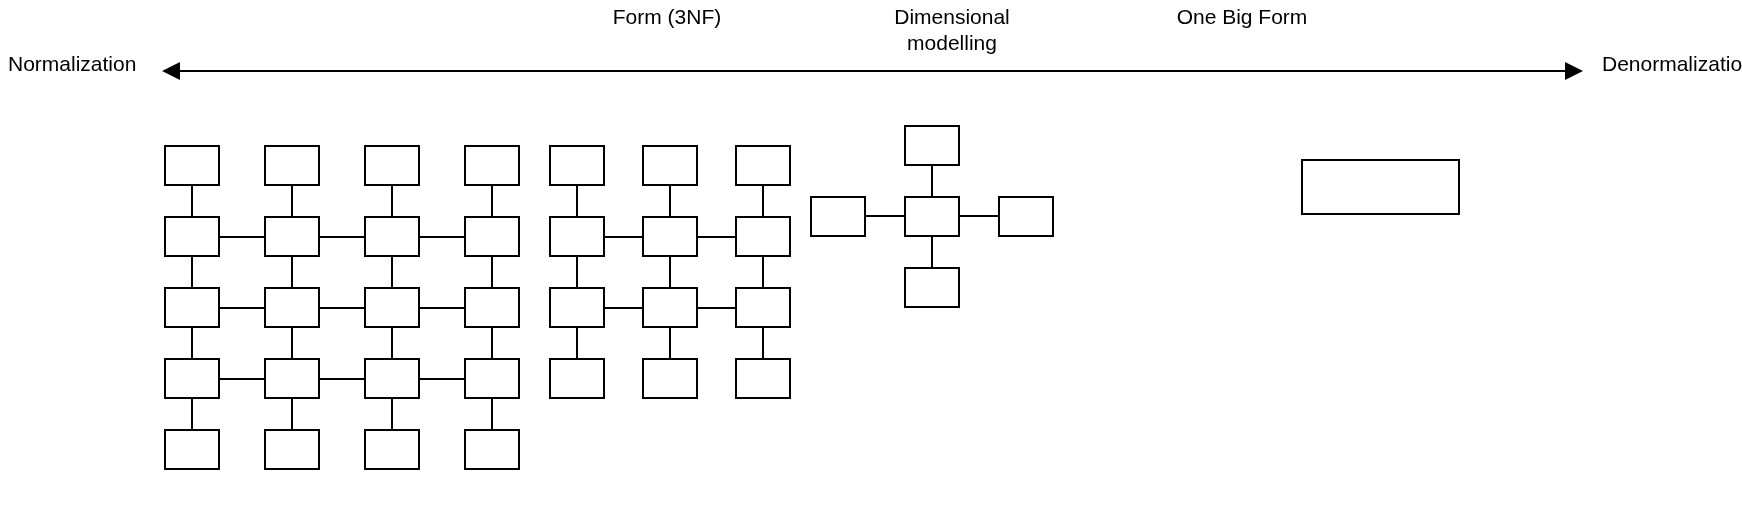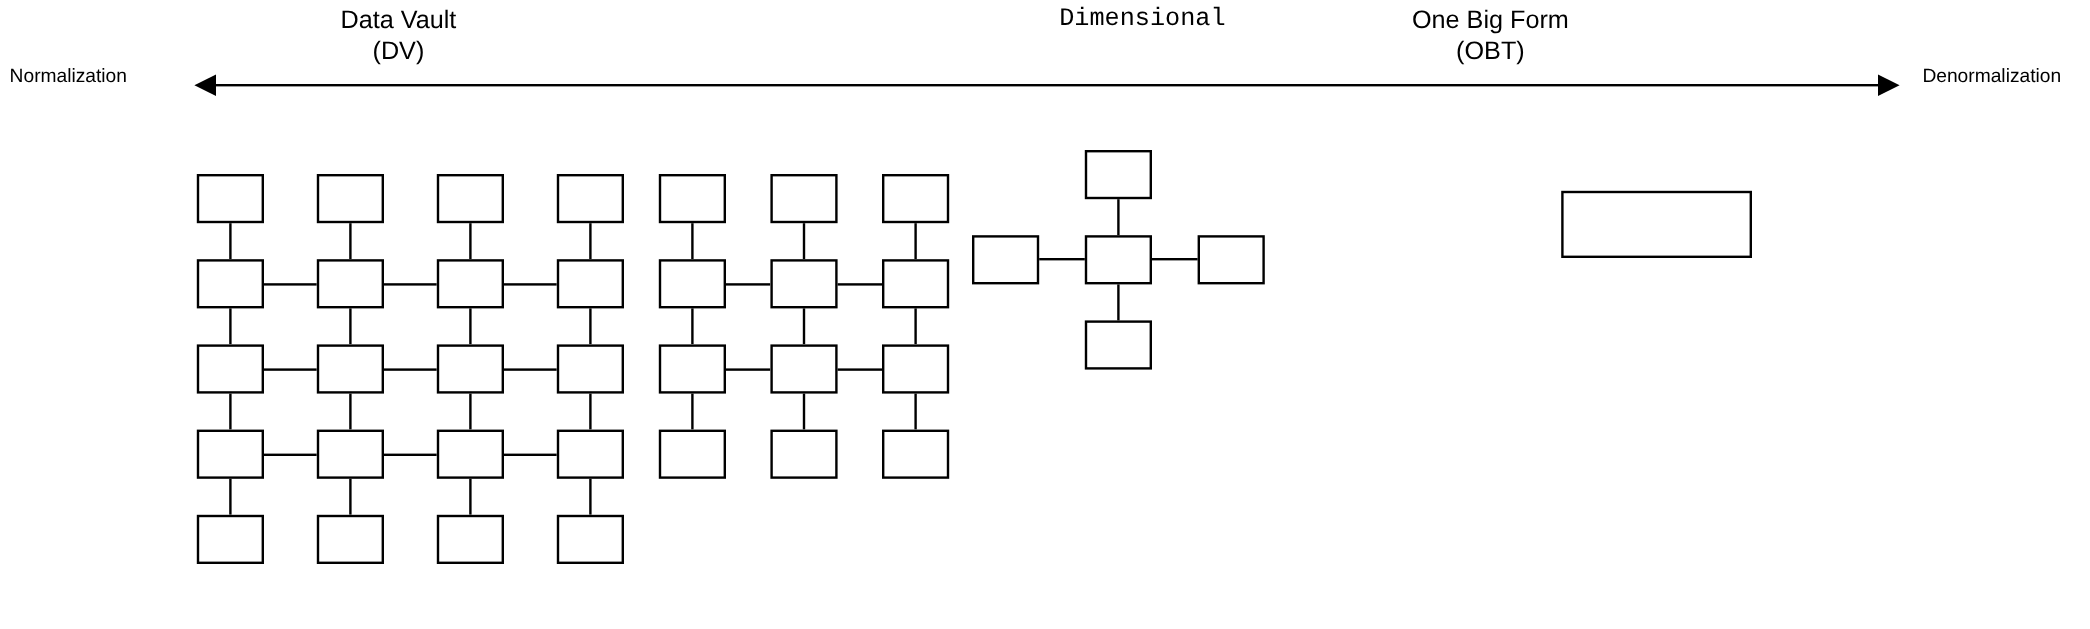--- a/index.html
+++ b/index.html
@@ -15,21 +15,21 @@
     position: relative;
     width: 1742px;
     height: 524px;
     background: #ffffff;
     overflow: hidden;
   }
 
   
   .axis-label {
     position: absolute;
-    font-size: 16px;
+    font-size: 21px;
     line-height: 24px;
     white-space: nowrap;
     color: #000;
   }
   #axis-left-label  { left: 8px;   top: 52px; }
   #axis-right-label { left: 1602px; top: 52px; }
 
   .axis-line {
     position: absolute;
     left: 165px;
@@ -53,21 +53,21 @@
     position: absolute;
     top: 4px;
     text-align: center;
     font-size: 21px;
     line-height: 26px;
     width: 220px;
     color: #000;
   }
   #label-dv    { left: 222px; }
   #label-3nf   { left: 557px; }
-  #label-dim   { left: 842px; font-family: Liberation Mono, monospace; }
+  #label-dim   { left: 842px; }
   #label-obt   { left: 1132px; }
 
   
   .node {
     position: absolute;
     box-sizing: border-box;
     border: 2px solid #000;
     background: #fff;
   }
   .conn {
@@ -94,32 +94,29 @@
 <div id="stage">
 
   <div id="axis-left-label" class="axis-label">Normalization</div>
 
   <div id="axis-right-label" class="axis-label">Denormalization</div>
 
   <div class="axis-line"></div>
   <div id="arrow-left" class="arrow-head"></div>
   <div id="arrow-right" class="arrow-head"></div>
 
-  <div id="label-dv" class="stage-label">
-    <div>Data Vault</div>
-    <div>(DV)</div>
-  </div>
   <div id="label-3nf" class="stage-label">
+    <div>Form (3NF)</div>
   </div>
   <div id="label-dim" class="stage-label">
     <div>Dimensional</div>
+    <div>modelling</div>
   </div>
   <div id="label-obt" class="stage-label">
     <div>One Big Form</div>
-    <div>(OBT)</div>
   </div>
 
   <div id="dv-layer">
       <div class="node" style="left: 164px; top: 145px; width: 56px; height: 41px;"></div>
       <div class="conn v" style="left: 191px; top: 186px; height: 30px;"></div>
       <div class="node" style="left: 264px; top: 145px; width: 56px; height: 41px;"></div>
       <div class="conn v" style="left: 291px; top: 186px; height: 30px;"></div>
       <div class="node" style="left: 364px; top: 145px; width: 56px; height: 41px;"></div>
       <div class="conn v" style="left: 391px; top: 186px; height: 30px;"></div>
       <div class="node" style="left: 464px; top: 145px; width: 56px; height: 41px;"></div>

